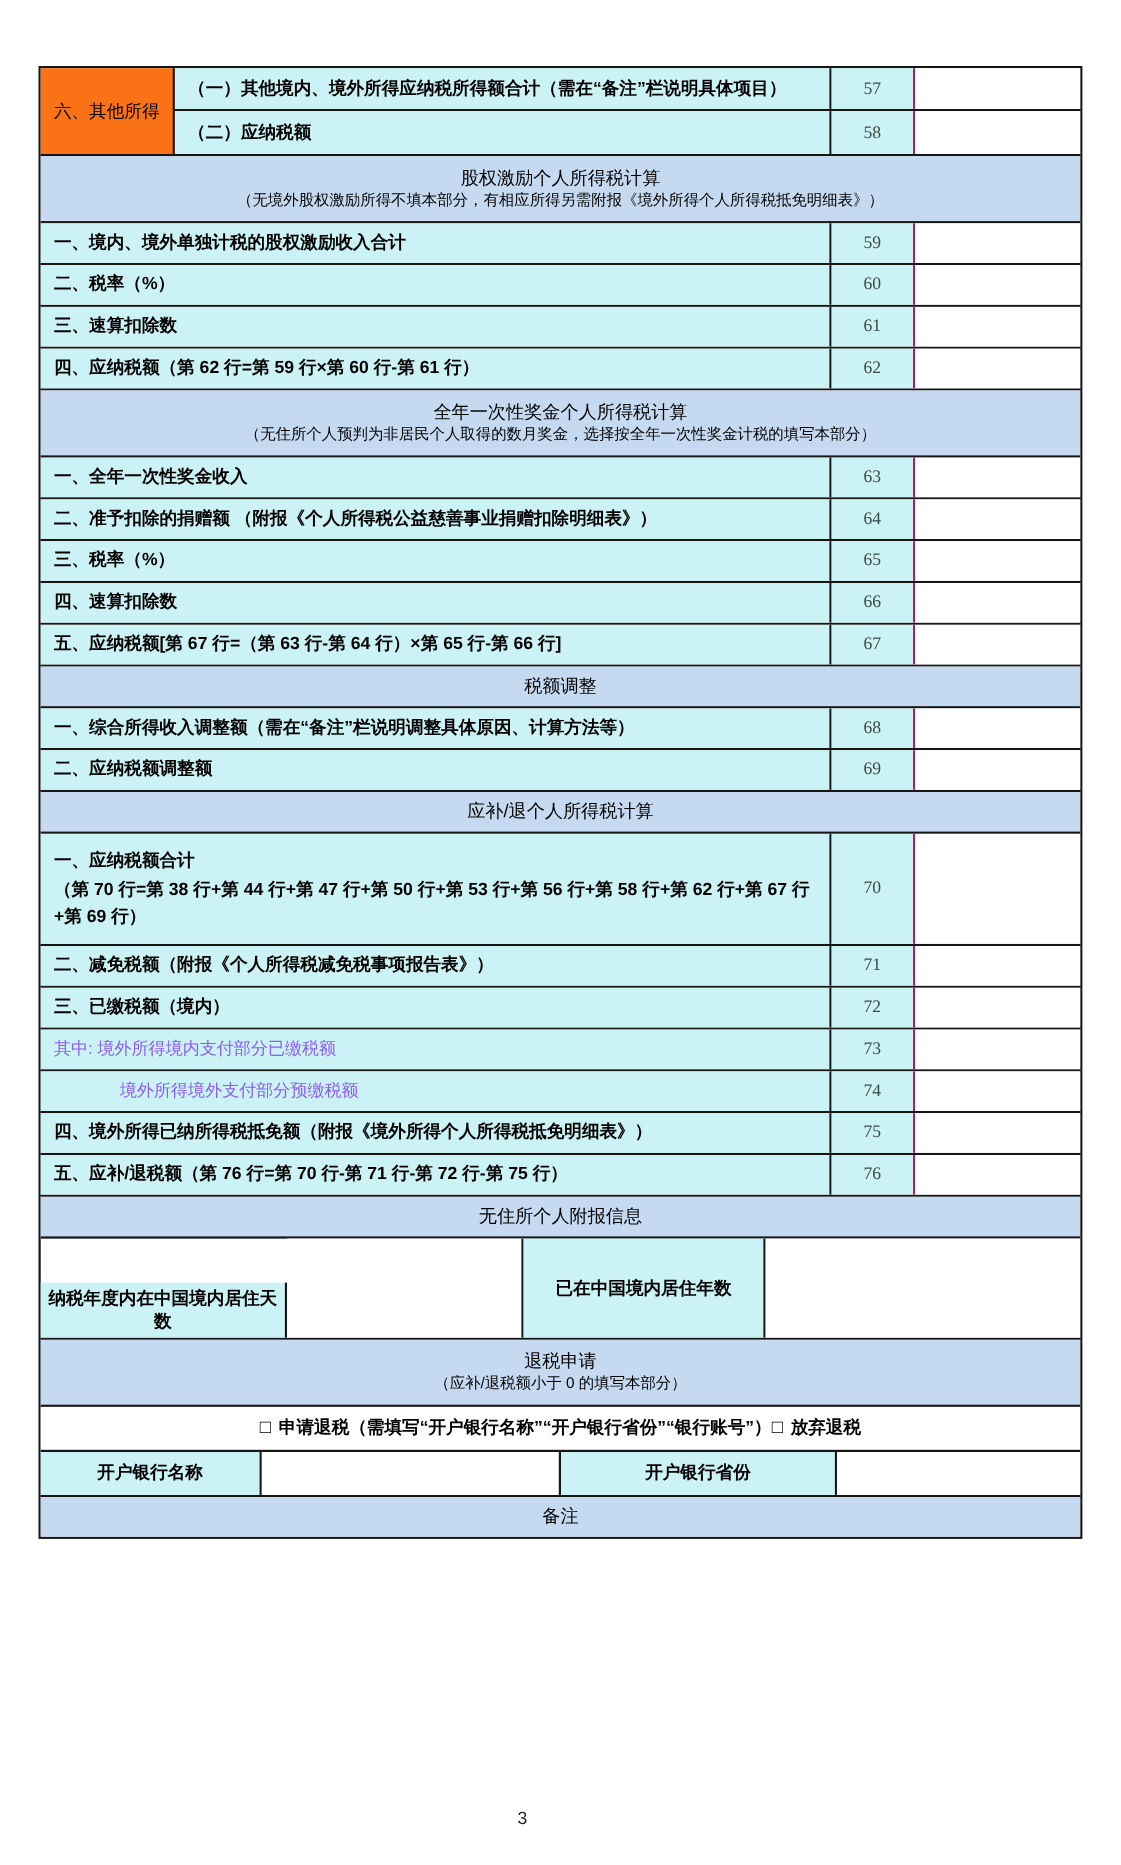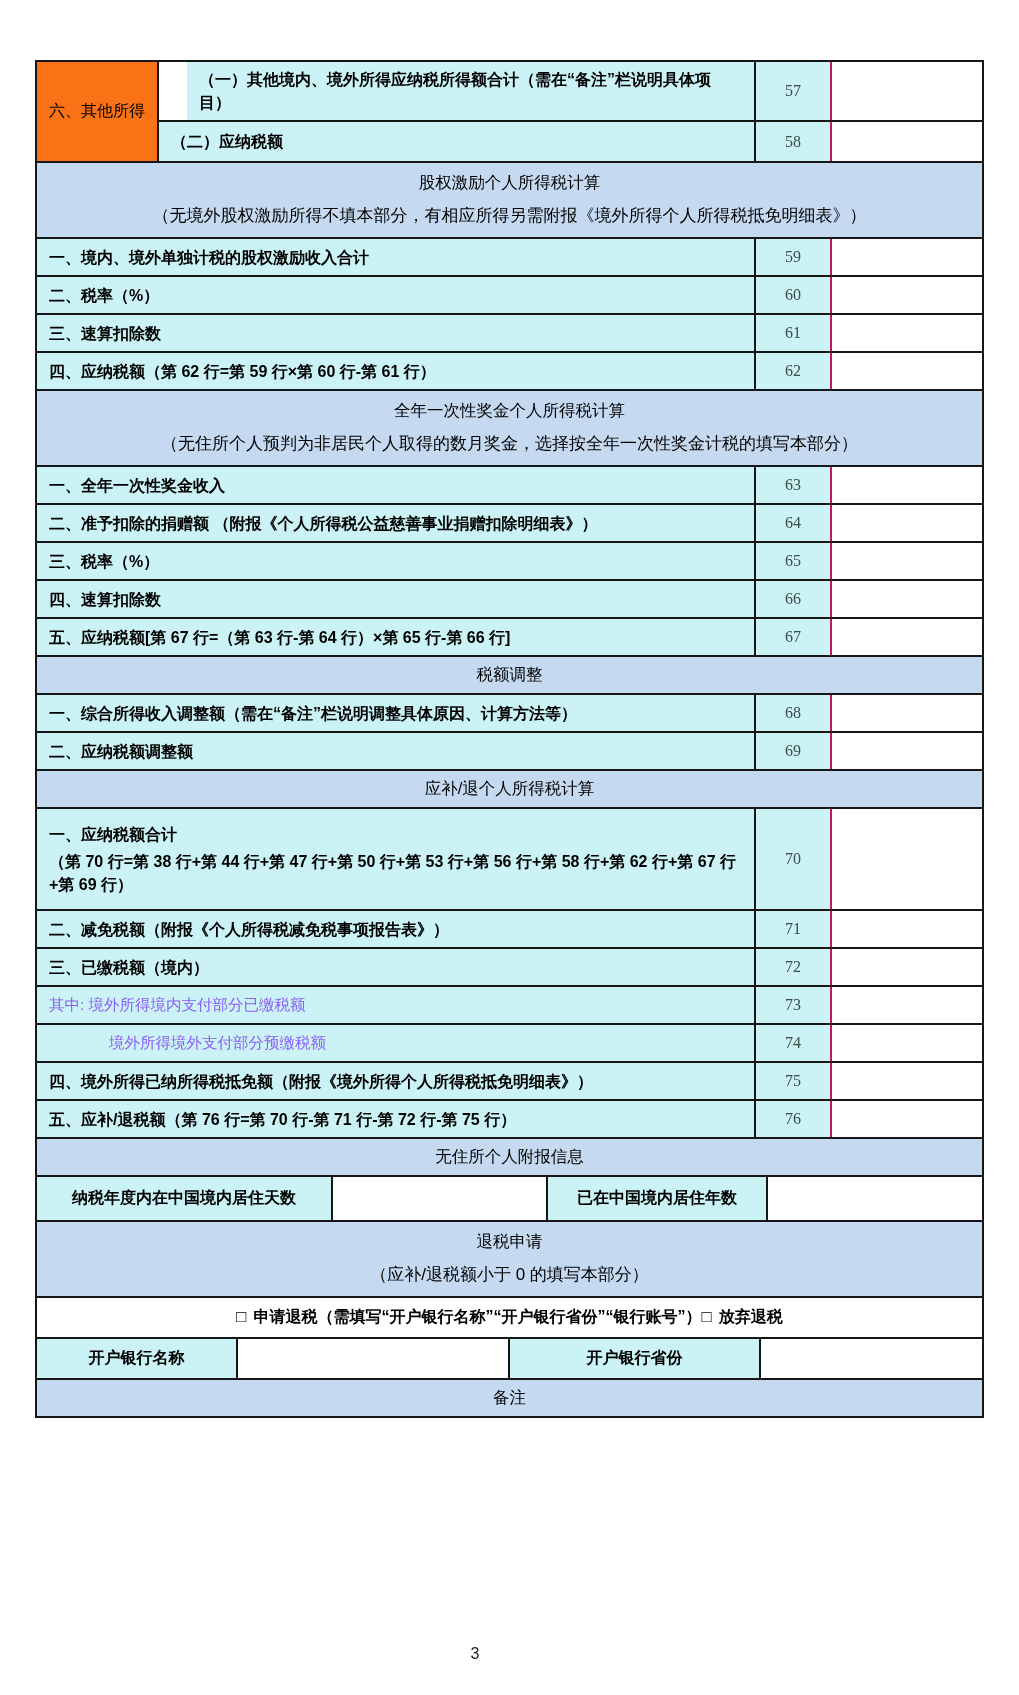--- a/index.html
+++ b/index.html
@@ -40,41 +40,41 @@
 
   
   .t-block { display:flex; border-bottom:2px solid #161616; }
   .g-cell {
     width:122px; background:#f97316; border-right:2px solid #161616;
     display:flex; align-items:center; justify-content:center;
     font-size:16px; font-weight:400;
   }
   .g-rows { flex:1; display:flex; flex-direction:column; }
   .g-rows .t-row { min-height:39px; border-bottom:none; }
-  .g-rows .t-row:first-child { border-bottom:2px solid #161616;padding-left:28px; }
+  .g-rows .t-row:first-child { border-bottom:2px solid #161616; }
 
   
   .t-hdr {
     background:#c5d9f0; text-align:center; font-weight:400;
     border-bottom:2px solid #161616; padding:7px 8px;
   }
   .hdr-title { font-size:16.5px; }
   .t-hdr.has-note { padding:9px 8px 10px; }
-  .hdr-note { font-size:17px; margin-top:10px; }
+  .hdr-note { font-size:14px; margin-top:0; }
 
   
   .pair > div { border-right:2px solid #161616; }
   .pair > div:last-child { border-right:none; }
   .c-plabel {
     background:#cbf2f5; display:flex; align-items:center; justify-content:center;
     font-size:16px; font-weight:700; text-align:center; padding:4px;
   }
   .c-pval { background:#ffffff; }
   .pair { min-height:45px; }
-  .pair.residence-row > div:nth-child(1){ width:296px; }
+  .pair.residence-row > div:nth-child(1){ width:224px;margin-top:40px; }
   .pair.residence-row > div:nth-child(2){ width:215px; }
   .pair.residence-row > div:nth-child(3){ width:220px;text-align:center; }
   .pair.residence-row > div:nth-child(4){ flex:1; }
   .pair.bank-row { min-height:41px; }
   .pair.bank-row > div:nth-child(1){ width:201px; }
   .pair.bank-row > div:nth-child(2){ width:272px; }
   .pair.bank-row > div:nth-child(3){ width:251px; }
   .pair.bank-row > div:nth-child(4){ flex:1; }
   .pair.bank-account-row { min-height:41px; }
   .pair.bank-account-row > div:nth-child(1){ width:201px; }

